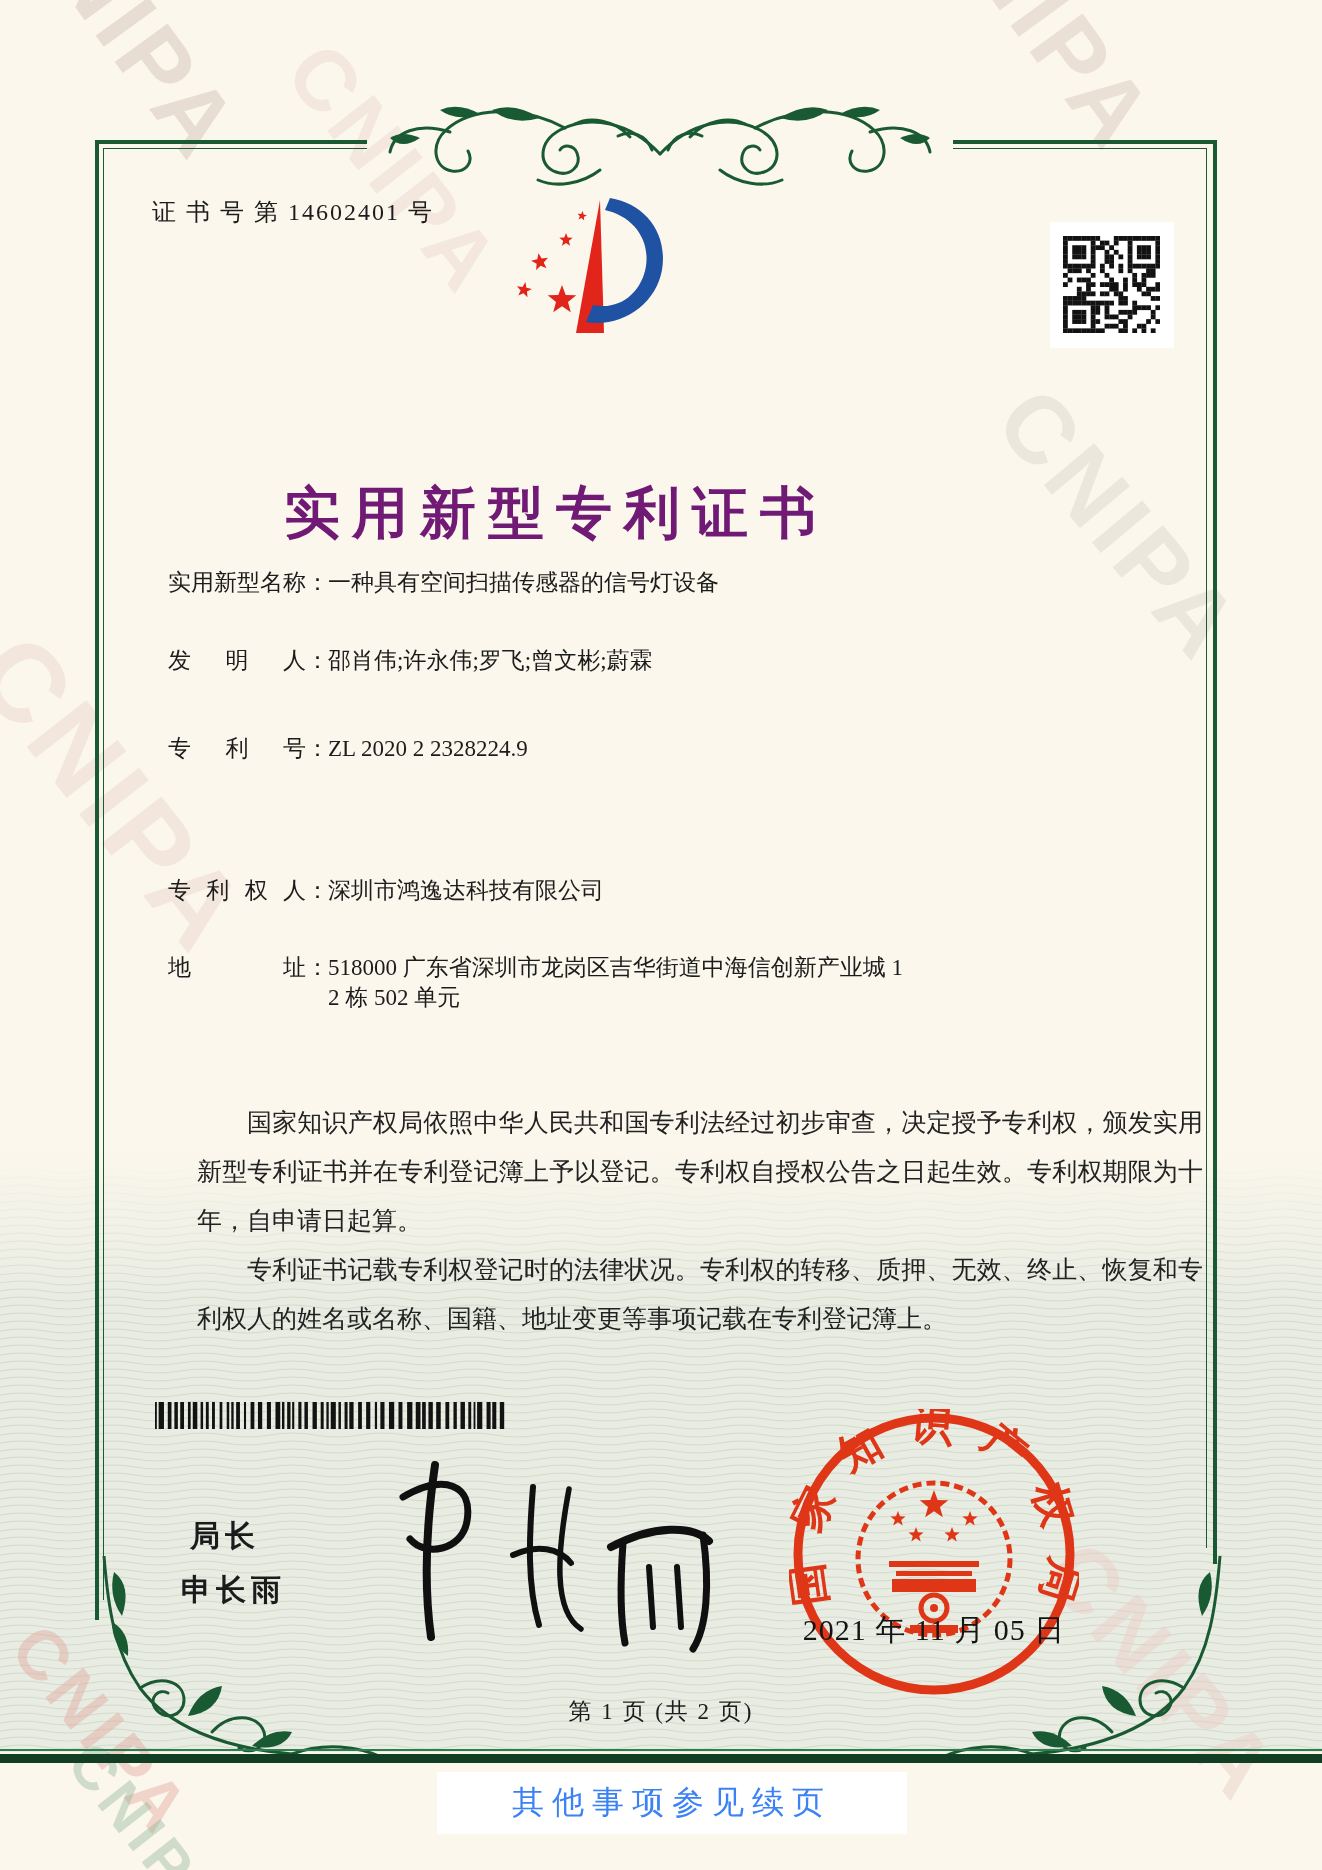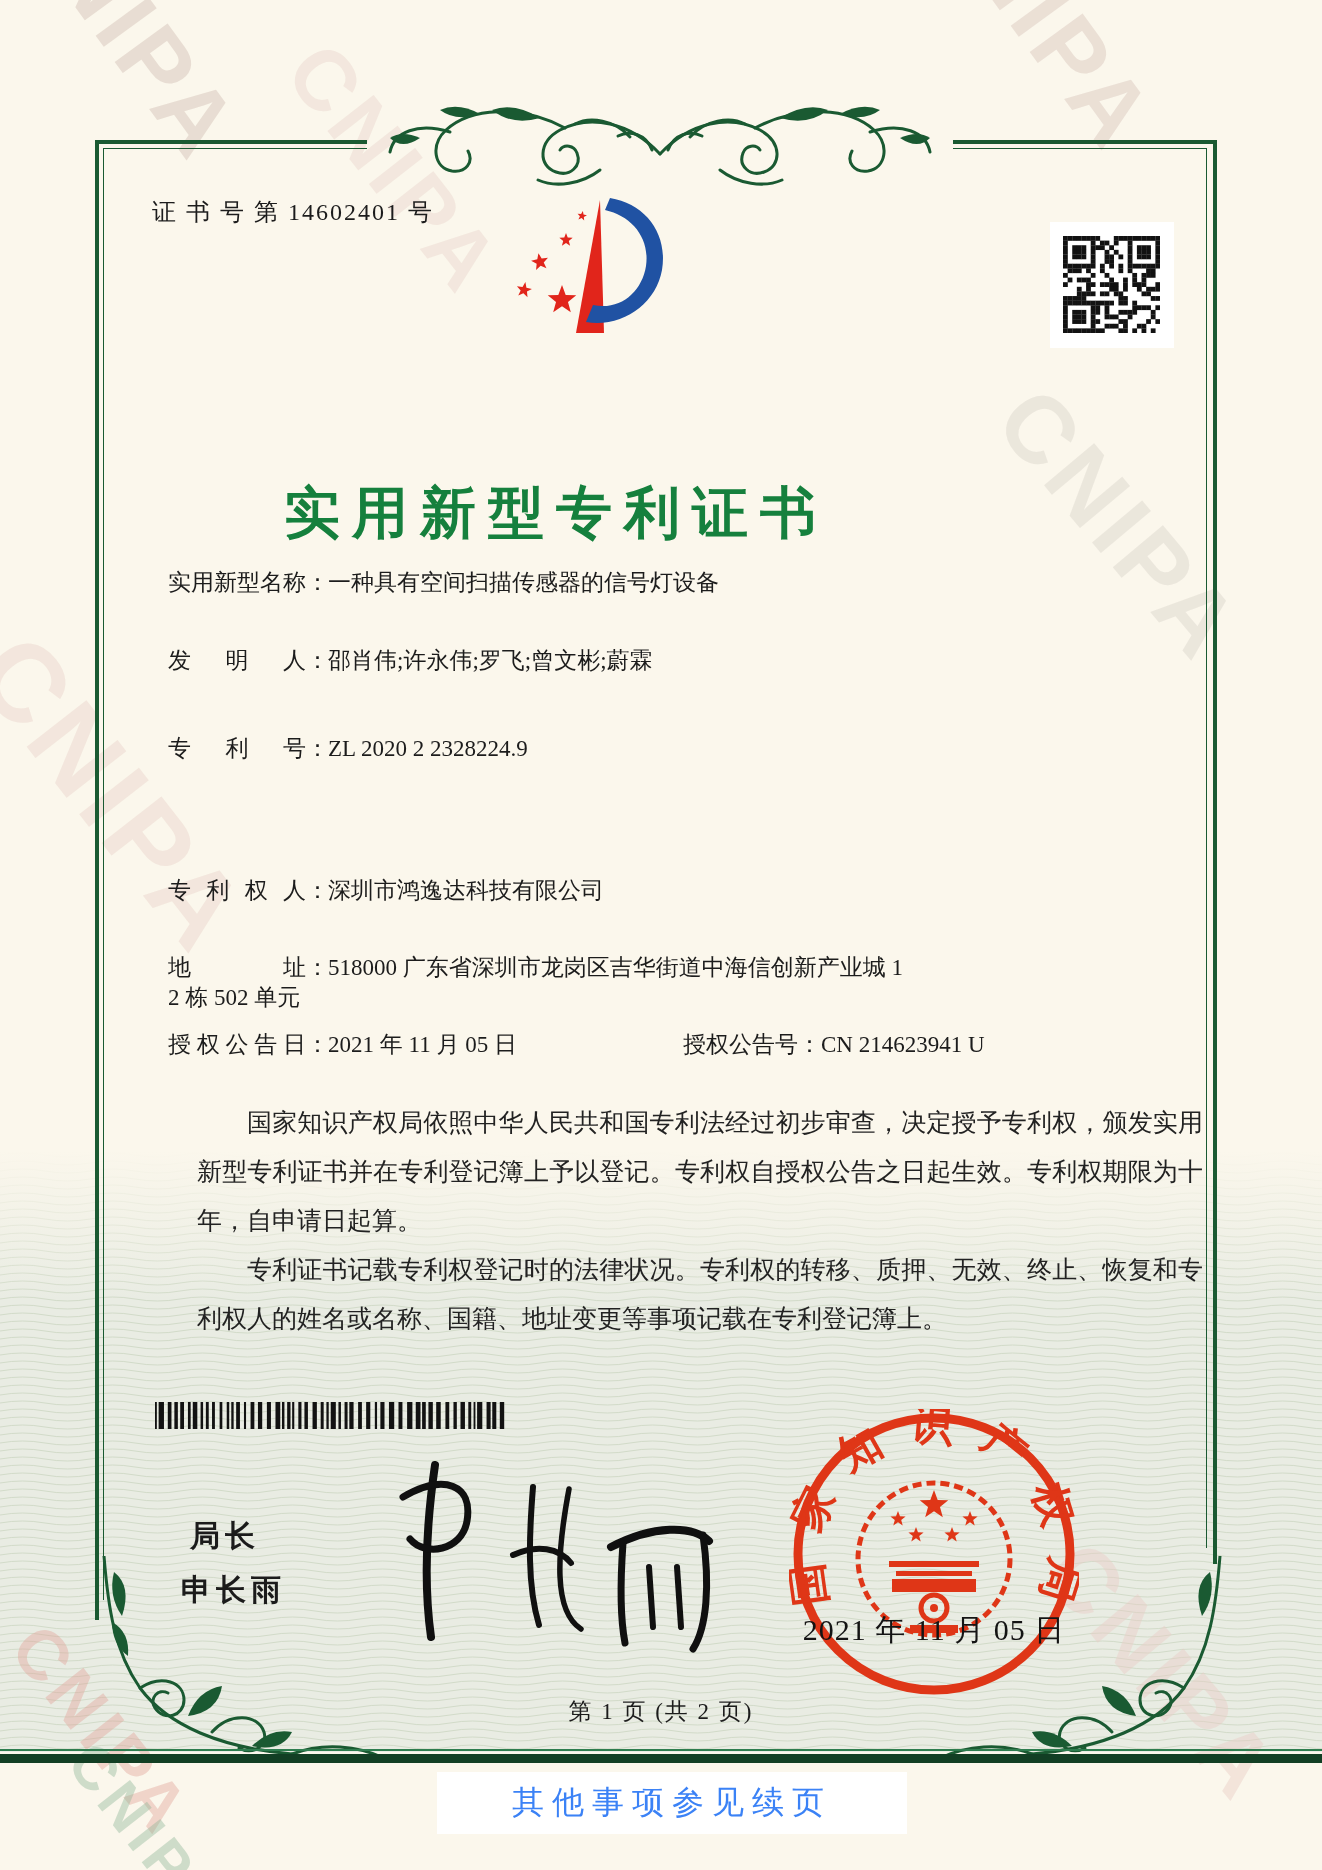--- a/index.html
+++ b/index.html
@@ -17,27 +17,27 @@
   .orn{position:absolute;z-index:4;}
   .orn path{stroke:#1a5a32;fill:none;stroke-width:3;stroke-linecap:round;}
   .orn path.lf{fill:#1a5a32;stroke:none;}
   .flip{transform:scaleX(-1);}
   
   .cert-no{position:absolute;left:152px;top:196px;font-size:24px;letter-spacing:2px;z-index:5;}
   .logo{position:absolute;left:470px;top:182px;z-index:5;}
   .qr-box{position:absolute;left:1050px;top:222px;width:124px;height:126px;background:#fff;z-index:5;}
   .qr-box svg{position:absolute;left:13px;top:14px;}
   .title{position:absolute;left:0;top:438px;width:1112px;text-align:center;font-size:56px;
-         font-weight:700;letter-spacing:12px;z-index:5;color:#15803d;}
+         font-weight:700;letter-spacing:12px;z-index:5;color:#701a75;}
   
   .fld{position:absolute;left:168px;font-size:23px;line-height:30px;z-index:5;white-space:nowrap;}
   .fld-label{display:inline-block;width:138px;text-align:justify;text-align-last:justify;vertical-align:top;}
   .fld-colon{display:inline-block;width:22px;vertical-align:top;}
   .fld-value{display:inline-block;vertical-align:top;}
-  .addr-line2{}
+  .addr-line2{margin-left:160px;}
   .fld-pair2{position:absolute;left:515px;top:0;}
   
   .body-text{position:absolute;left:165px;top:1098px;width:1006px;font-size:25px;line-height:49px;
              text-align:justify;z-index:5;color:#222;margin-left:32px;}
   .body-text p{margin:0;text-indent:2em;}
   
   .barcode{position:absolute;left:155px;top:1402px;z-index:5;}
   .director-title{position:absolute;left:190px;top:1516px;font-size:30px;letter-spacing:5px;
       font-family:"Liberation Sans","DejaVu Sans",sans-serif;font-weight:700;z-index:5;color:#1b1b1b;}
   .director-name{position:absolute;left:181px;top:1570px;font-size:30px;letter-spacing:5px;
@@ -449,26 +449,20 @@
   <div class="fld" style="top:734px;">
     <span class="fld-label">专利号</span><span class="fld-colon">：</span><span class="fld-value">ZL 2020 2 2328224.9</span>
   </div>
   <div class="fld" style="top:876px;">
     <span class="fld-label">专利权人</span><span class="fld-colon">：</span><span class="fld-value">深圳市鸿逸达科技有限公司</span>
   </div>
   <div class="fld" style="top:953px;">
     <span class="fld-label">地址</span><span class="fld-colon">：</span><span class="fld-value">518000 广东省深圳市龙岗区吉华街道中海信创新产业城 1</span>
     <div class="addr-line2">2 栋 502 单元</div>
   </div>
-  <div class="fld" style="top:1030px;">
-    <span class="fld-label">授权公告日</span><span class="fld-colon">：</span><span class="fld-value">2021 年 11 月 05 日</span>
-    <span class="fld-pair2">
-      <span>授权公告号</span><span>：</span><span>CN 214623941 U</span>
-    </span>
-  </div>
 
   <div class="body-text">
     <p>国家知识产权局依照中华人民共和国专利法经过初步审查，决定授予专利权，颁发实用新型专利证书并在专利登记簿上予以登记。专利权自授权公告之日起生效。专利权期限为十年，自申请日起算。</p>
     <p>专利证书记载专利权登记时的法律状况。专利权的转移、质押、无效、终止、恢复和专利权人的姓名或名称、国籍、地址变更等事项记载在专利登记簿上。</p>
   </div>
 
   <svg id="barcode" class="barcode" width="352" height="27" viewBox="0 0 352 27">
       <rect x="0.00" y="0" width="1.84" height="27" fill="#121212"></rect>
       <rect x="3.64" y="0" width="5.32" height="27" fill="#121212"></rect>
       <rect x="12.79" y="0" width="3.68" height="27" fill="#121212"></rect>

